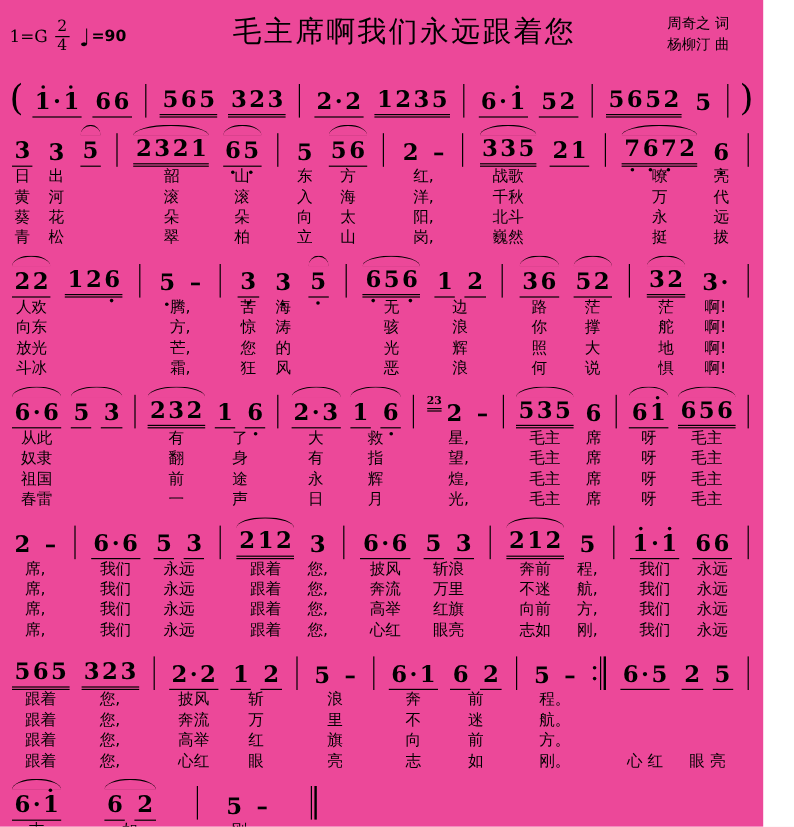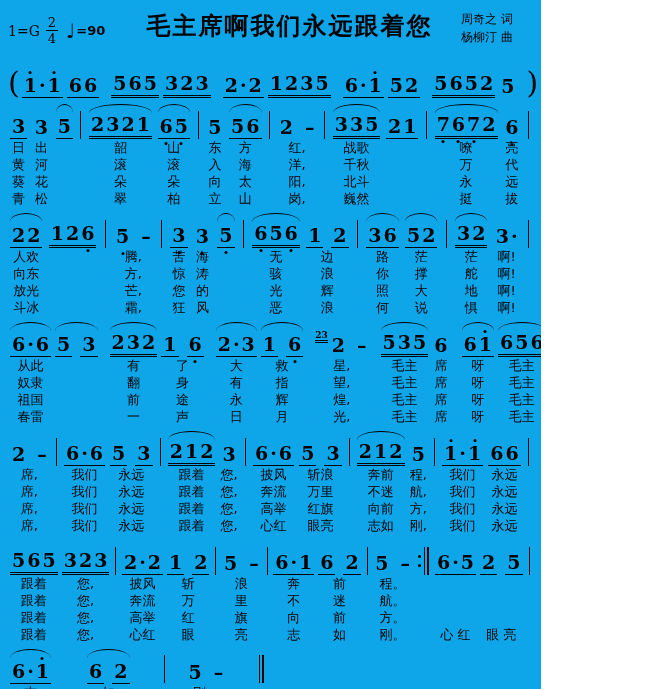--- a/index.html
+++ b/index.html
@@ -1,31 +1,31 @@
 <!DOCTYPE html>
 <html><head>
 <meta charset="utf-8">
 <style>
   html,body{margin:0;padding:0;background:#fff;}
   .sheet{
-    width:541px;height:689px;box-sizing:border-box;
-    padding:6px 8px 0 8px;background:#0ea5e9;color:#000;
+    width:636px;height:689px;box-sizing:border-box;
+    padding:6px 8px 0 8px;background:#ec4899;color:#000;
     font-family:"DejaVu Sans",sans-serif;overflow:hidden;
   }
   
   .hdr{display:flex;align-items:flex-start;height:52px;}
   .h-left{width:130px;display:flex;align-items:center;padding-top:10px;font-size:14px;}
   .h-key{font-family:"DejaVu Serif",serif;}
   .frac{display:inline-flex;flex-direction:column;align-items:center;margin:0 8px 0 6px;
         font-family:"DejaVu Serif",serif;font-size:13px;line-height:1;}
   .frac .fline{width:12px;height:1px;background:#000;margin:1px 0;}
   .tempo{display:flex;align-items:center;font-weight:bold;}
   .tempo .tnote{font-size:20px;margin-right:1px;}
   .tempo .teq{font-size:13px;}
-  .h-title{flex:1;text-align:center;font-size:24px;font-weight:bold;letter-spacing:2px;
+  .h-title{flex:1;text-align:center;font-size:24px;font-weight:normal;letter-spacing:2px;
            font-family:"DejaVu Serif",serif;padding-top:4px;}
   .h-right{width:92px;font-size:12px;line-height:1.5;text-align:center;padding-top:4px;white-space:nowrap;}
   
   .score{margin-top:2px;}
   .system{display:flex;justify-content:space-between;align-items:flex-start;margin-bottom:3px;}
   .system.compact{justify-content:flex-start;}
   .system.compact .cell{margin-right:34px;}
   .system.compact .barwrap,.system.compact .bar{margin:9px 20px 0 0;}
   .cell{display:flex;flex-direction:column;align-items:center;margin:0 2px;}
   .narea{position:relative;height:38px;display:flex;align-items:flex-end;

